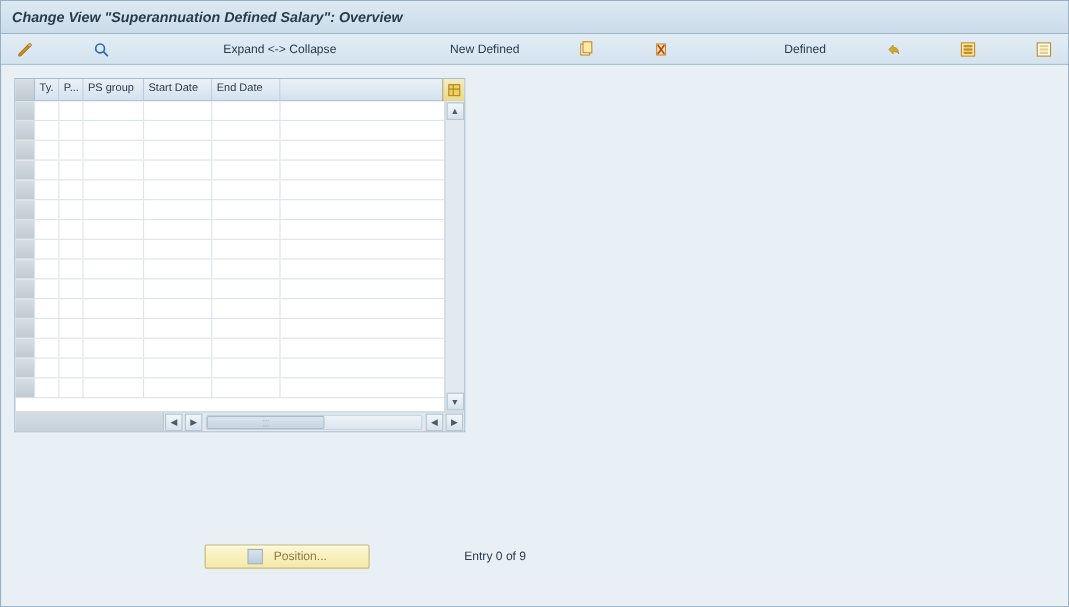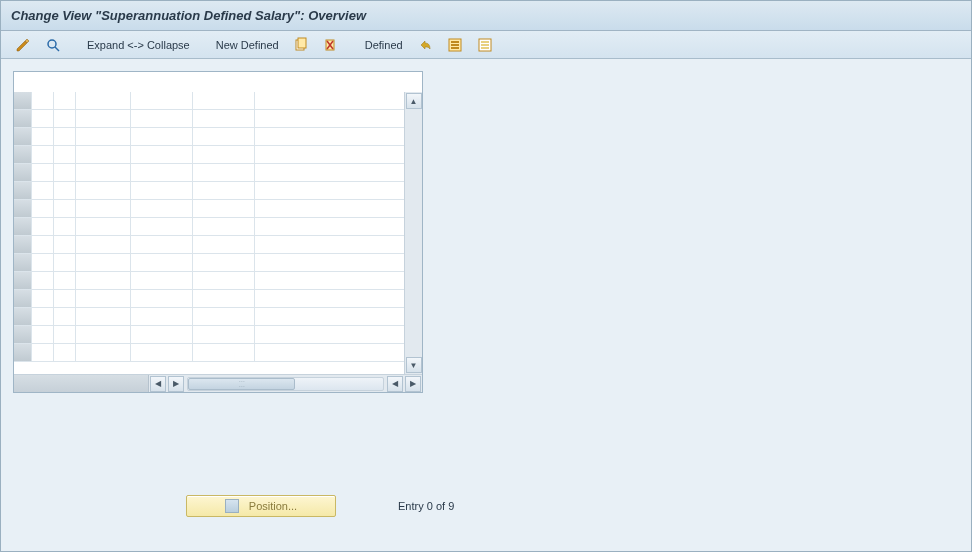--- a/index.html
+++ b/index.html
@@ -28,20 +28,21 @@
   .toolbar {
     height: 28px;
     background: linear-gradient(to bottom, #e2edf5, #d4e3ef);
     border-bottom: 1px solid #a8bccb;
     display: flex;
     align-items: center;
     padding: 0 10px;
     gap: 6px;
     font-size: 11px;
     color: #2a3a4a;
+    justify-content: space-between;
   }
   .tb-btn {
     display: inline-flex;
     align-items: center;
     height: 20px;
     padding: 0 4px;
     cursor: pointer;
   }
   .tb-sep { width: 6px; }
 
@@ -145,21 +146,21 @@
   .hthumb::after{content:"⋮⋮"; transform:rotate(90deg); font-size:6px; letter-spacing:-1px; color:#8a9aa8;}
   .hscroll .spacer { width: 135px; background:linear-gradient(to bottom,#d6dee4,#c6d0d8); height:100%; border-right:1px solid #b5c2cd;}
 
   
   .footer {
     position:absolute;
     left:0; right:0; bottom:30px;
     height:30px;
     display:flex; align-items:center;
     padding-left:185px;
-    gap: 62px;
+    gap: 86px;
     font-size:11px; color:#2a3a4a;
   }
   .pos-btn {
     width:150px; height:22px;
     background:linear-gradient(to bottom,#fdf6d2,#f5e9a8);
     border:1px solid #c9b864;
     display:flex; align-items:center; justify-content:center;
     gap:8px; cursor:pointer;
     color:#8a7c3e;
     font-size:11px;
@@ -234,20 +235,36 @@
         <rect x="4" y="7" width="8" height="2" fill="#e8d080"></rect>
         <rect x="4" y="10" width="8" height="2" fill="#e8d080"></rect>
       </svg>
   </span>
 </div>
 
 <div class="content">
 
   <div class="grid-wrap">
 
+    <div class="grid-header">
+      <div class="hcell rowsel"></div>
+      <div class="hcell col-ty">Ty.</div>
+      <div class="hcell col-p">P...</div>
+      <div class="hcell col-psg">PS group</div>
+      <div class="hcell col-sd">Start Date</div>
+      <div class="hcell col-ed">End Date</div>
+      <div class="hcell col-filler"></div>
+      <div class="corner-btn">
+        <svg width="12" height="12">
+            <rect x="1" y="1" width="10" height="10" fill="#f0d060" stroke="#a88820"></rect>
+            <line x1="1" y1="5" x2="11" y2="5" stroke="#a88820"></line>
+            <line x1="5" y1="1" x2="5" y2="11" stroke="#a88820"></line>
+          </svg>
+      </div>
+    </div>
 
     <div class="grid-body">
 
       <div class="grow">
           <div class="gcell rowsel" style="width:18px"></div>
           <div class="gcell col-ty"></div>
           <div class="gcell col-p"></div>
           <div class="gcell col-psg"></div>
           <div class="gcell col-sd"></div>
           <div class="gcell col-ed"></div>

